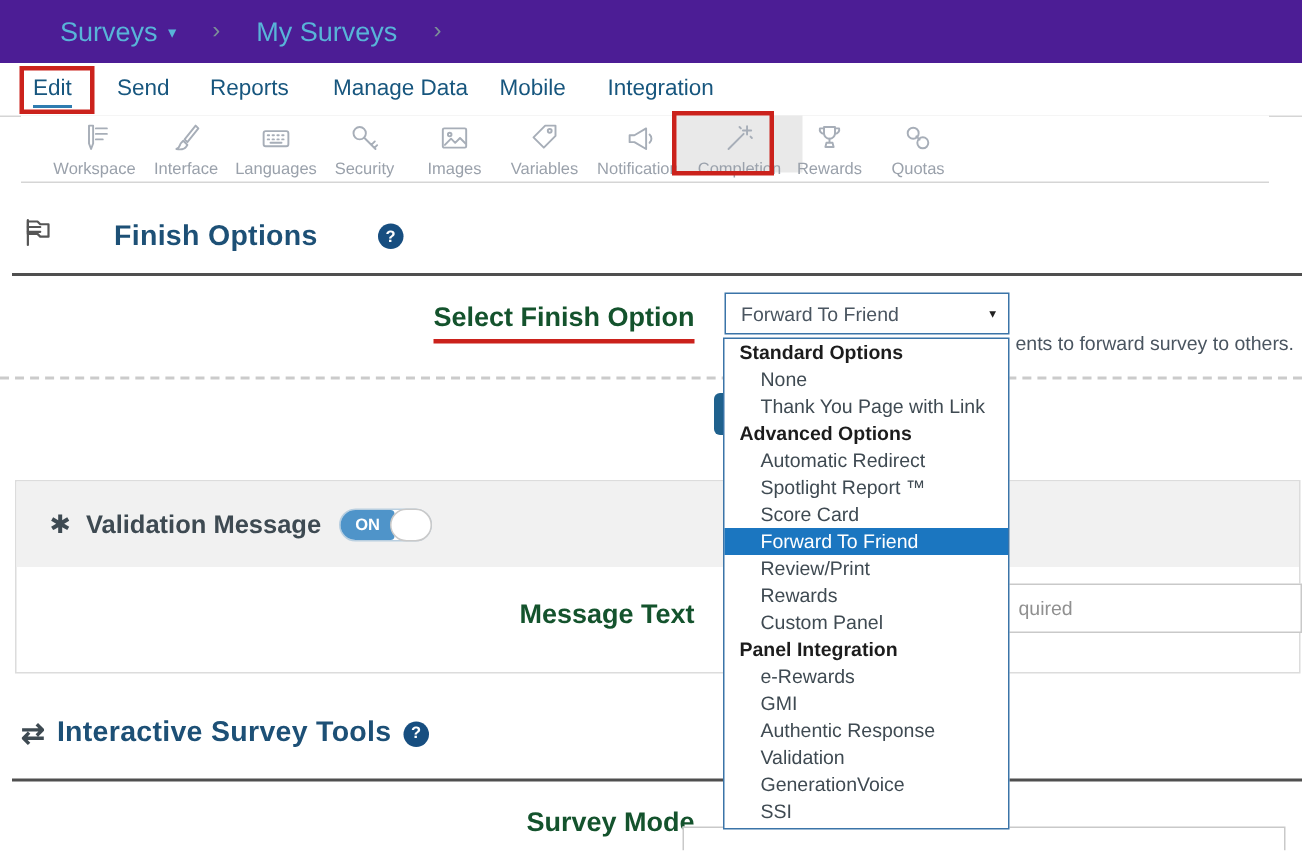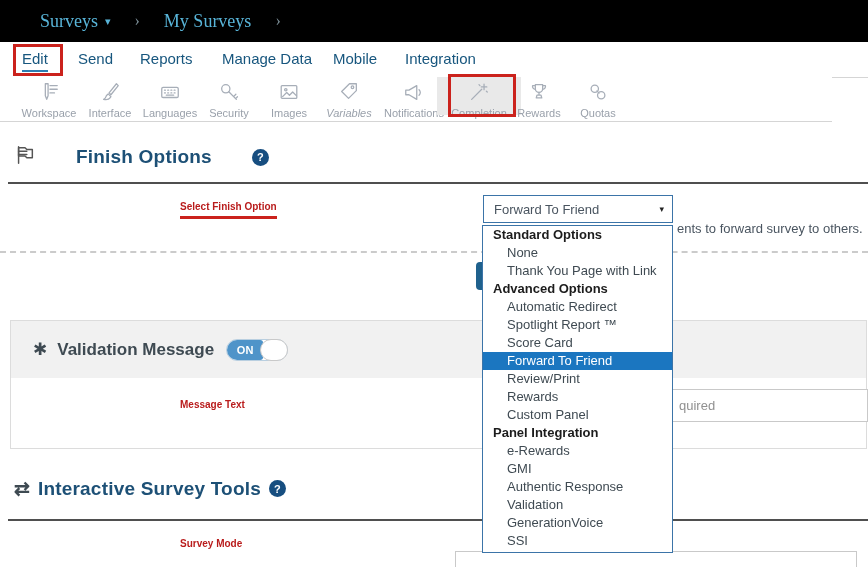--- a/index.html
+++ b/index.html
@@ -1,53 +1,53 @@
 <!DOCTYPE html>
 <html><head>
 <meta charset="utf-8">
 <style>
   html,body{margin:0;padding:0;background:#fff;}
   #screen{position:relative;width:868px;height:567px;overflow:hidden;
     font-family:"Liberation Sans",sans-serif;background:#fff;}
 
   
-  .topbar{position:absolute;left:0;top:0;width:868px;height:42px;background:#000000;
-    display:flex;align-items:center;font-family:Liberation Serif, serif;}
+  .topbar{position:absolute;left:0;top:0;width:868px;height:42px;background:#4c1d95;
+    display:flex;align-items:center;}
   .crumb-app{margin-left:40px;color:#58b4d8;font-size:18px;}
   .crumb-caret{color:#58b4d8;font-size:11px;margin-left:7px;}
   .crumb-sep{color:#7c8f98;font-size:16px;margin-left:24px;}
   .crumb-page{color:#58b4d8;font-size:18px;margin-left:24px;}
 
   
   .menubar{position:absolute;left:0;top:42px;width:868px;height:35px;background:#fff;
     border-bottom:1px solid #d5d5d5;}
   .menu-item{position:absolute;top:8px;font-size:15px;color:#17567e;cursor:pointer;}
   .menu-item.active{border-bottom:2px solid #2e7cb0;padding-bottom:3px;}
   .hl-box{position:absolute;border:3px solid #cb221c;background:transparent;pointer-events:none;}
 
   
-  .toolbar{position:absolute;left:0;top:77px;width:832px;height:44px;background:#fff;
+  .toolbar{position:absolute;left:14px;top:77px;width:832px;height:44px;background:#fff;
     border-bottom:1px solid #d5d5d5;}
   .tool{position:absolute;top:2px;width:84px;margin-left:-42px;text-align:center;cursor:pointer;}
   .tool .ticon{display:block;height:24px;margin-top:2px;}
   .tool .tlabel{display:block;font-size:11px;color:#9aa1ab;margin-top:2px;white-space:nowrap;}
   .tool.selected{background:#e9e9e9;top:0;padding-top:2px;height:36px;}
   .tool svg{stroke:#a7aeb8;fill:none;stroke-width:1.4;stroke-linecap:round;stroke-linejoin:round;}
 
   
   .section-head{position:absolute;left:14px;display:flex;align-items:center;gap:8px;}
   .section-title{font-size:19px;font-weight:bold;color:#1d5076;letter-spacing:.2px;}
   .section-icon{color:#4a4a4a;}
   .section-icon svg{stroke:#555;fill:none;stroke-width:1.6;stroke-linecap:round;stroke-linejoin:round;}
   .help{display:inline-flex;width:17px;height:17px;border-radius:50%;background:#174e80;color:#fff;
     font-size:11px;font-weight:bold;align-items:center;justify-content:center;cursor:pointer;}
   .rule{position:absolute;left:8px;right:0;height:2px;background:#4f4f4f;}
 
-  .field-label{position:absolute;left:180px;width:283px;text-align:left;
-    font-size:10px;font-weight:bold;color:#b91c1c;}
+  .field-label{position:absolute;left:180px;width:283px;text-align:right;
+    font-size:18px;font-weight:bold;color:#14532d;}
   .red-underline{display:inline-block;border-bottom:3px solid #cb221c;padding-bottom:4px;}
 
   
   .select-box{position:absolute;left:483px;top:195px;width:190px;height:28px;background:#fff;
     border:1px solid #3b74a8;box-sizing:border-box;display:flex;align-items:center;
     font-size:13px;color:#4a5560;cursor:pointer;z-index:11;}
   .select-box .val{margin-left:10px;}
   .select-box .caret{position:absolute;right:8px;font-size:9px;color:#222;}
 
   .side-note{position:absolute;left:677px;top:221px;font-size:13px;color:#4a5560;
@@ -141,21 +141,21 @@
         <span class="tlabel">Security</span>
       </div>
       <div class="tool" style="left: 289px;">
         <span class="ticon"><svg width="22" height="22" viewBox="0 0 24 24">
             <rect x="3.5" y="5" width="17" height="14" rx="1"></rect>
             <circle cx="8.5" cy="9.5" r="1.3"></circle>
             <path d="M5 17l4.5-4.5 3 3L16 12l4 4"></path>
           </svg></span>
         <span class="tlabel">Images</span>
       </div>
-      <div class="tool" style="left: 349px; font-style: italic;">
+      <div class="tool" style="left: 349px;">
         <span class="ticon"><svg width="22" height="22" viewBox="0 0 24 24">
             <path d="M4 11.5L12.5 3H20v7.5L11.5 19z"></path>
             <circle cx="15.8" cy="6.8" r="1.4"></circle>
           </svg></span>
         <span class="tlabel">Variables</span>
       </div>
       <div class="tool" style="left: 414px;">
         <span class="ticon"><svg width="22" height="22" viewBox="0 0 24 24">
             <path d="M3 10v5h3.5l8.5 5V5l-8.5 5z"></path>
             <path d="M17.5 9.5a4 4 0 010 6"></path>

